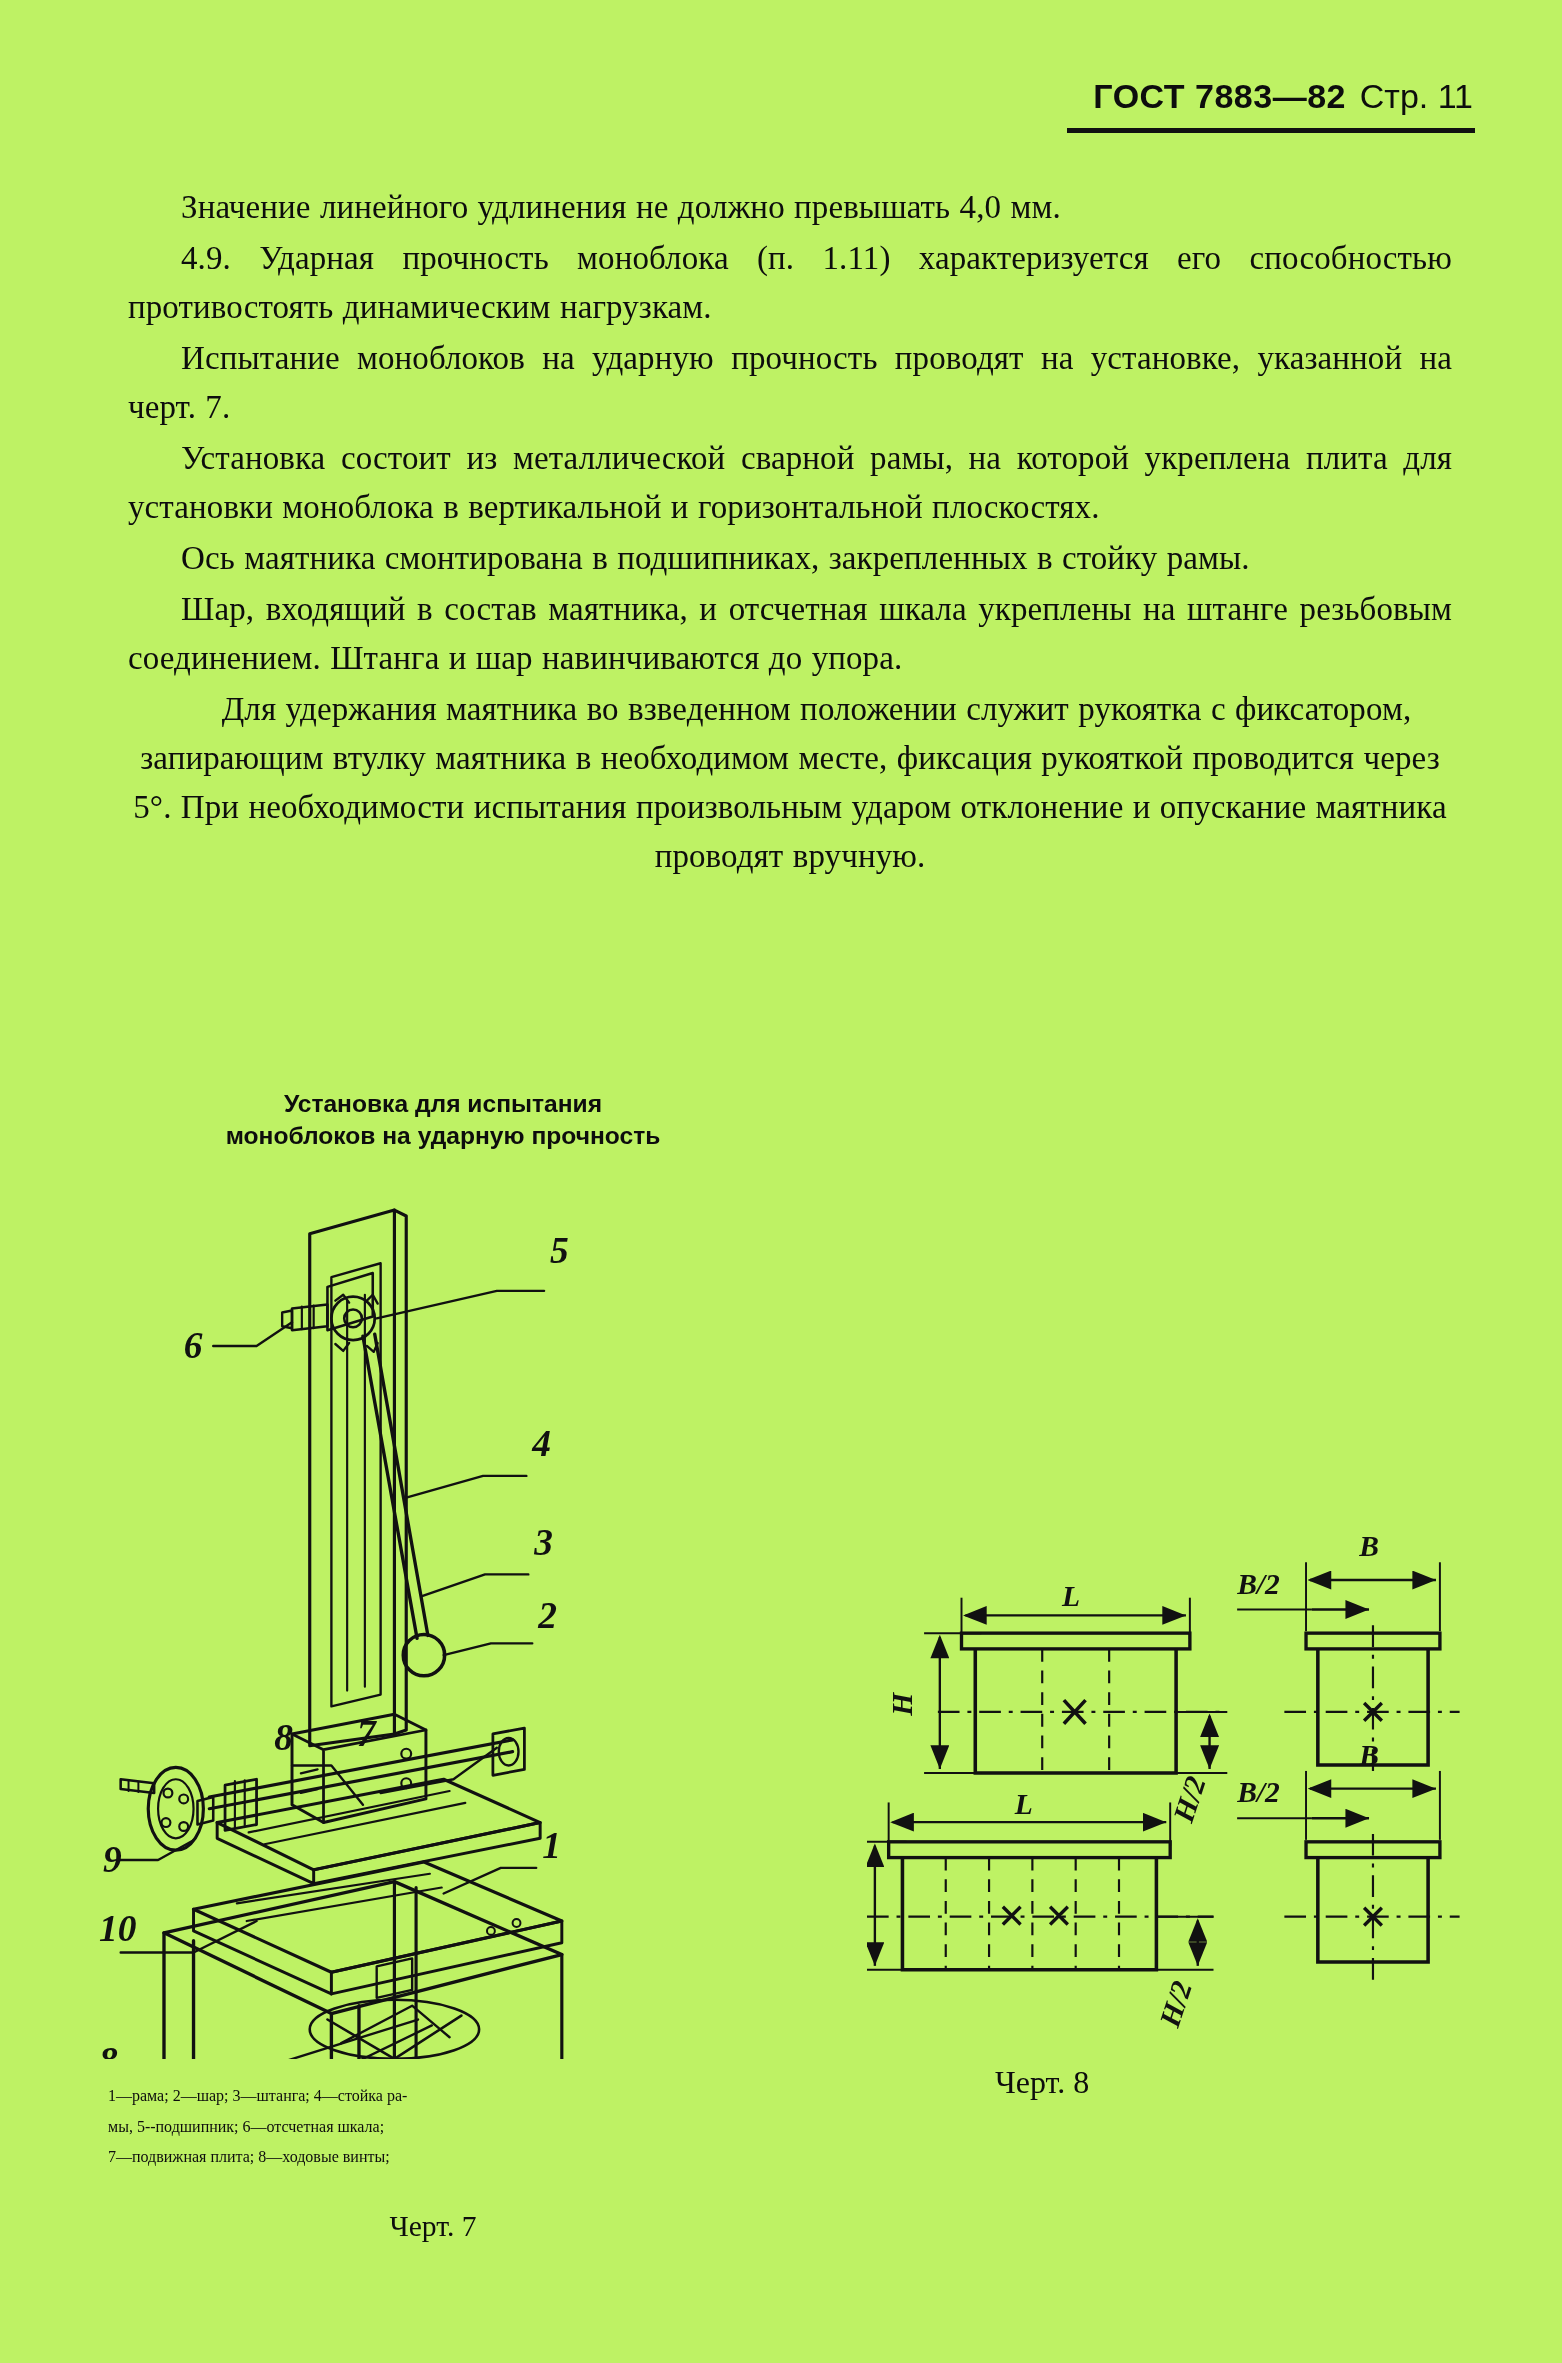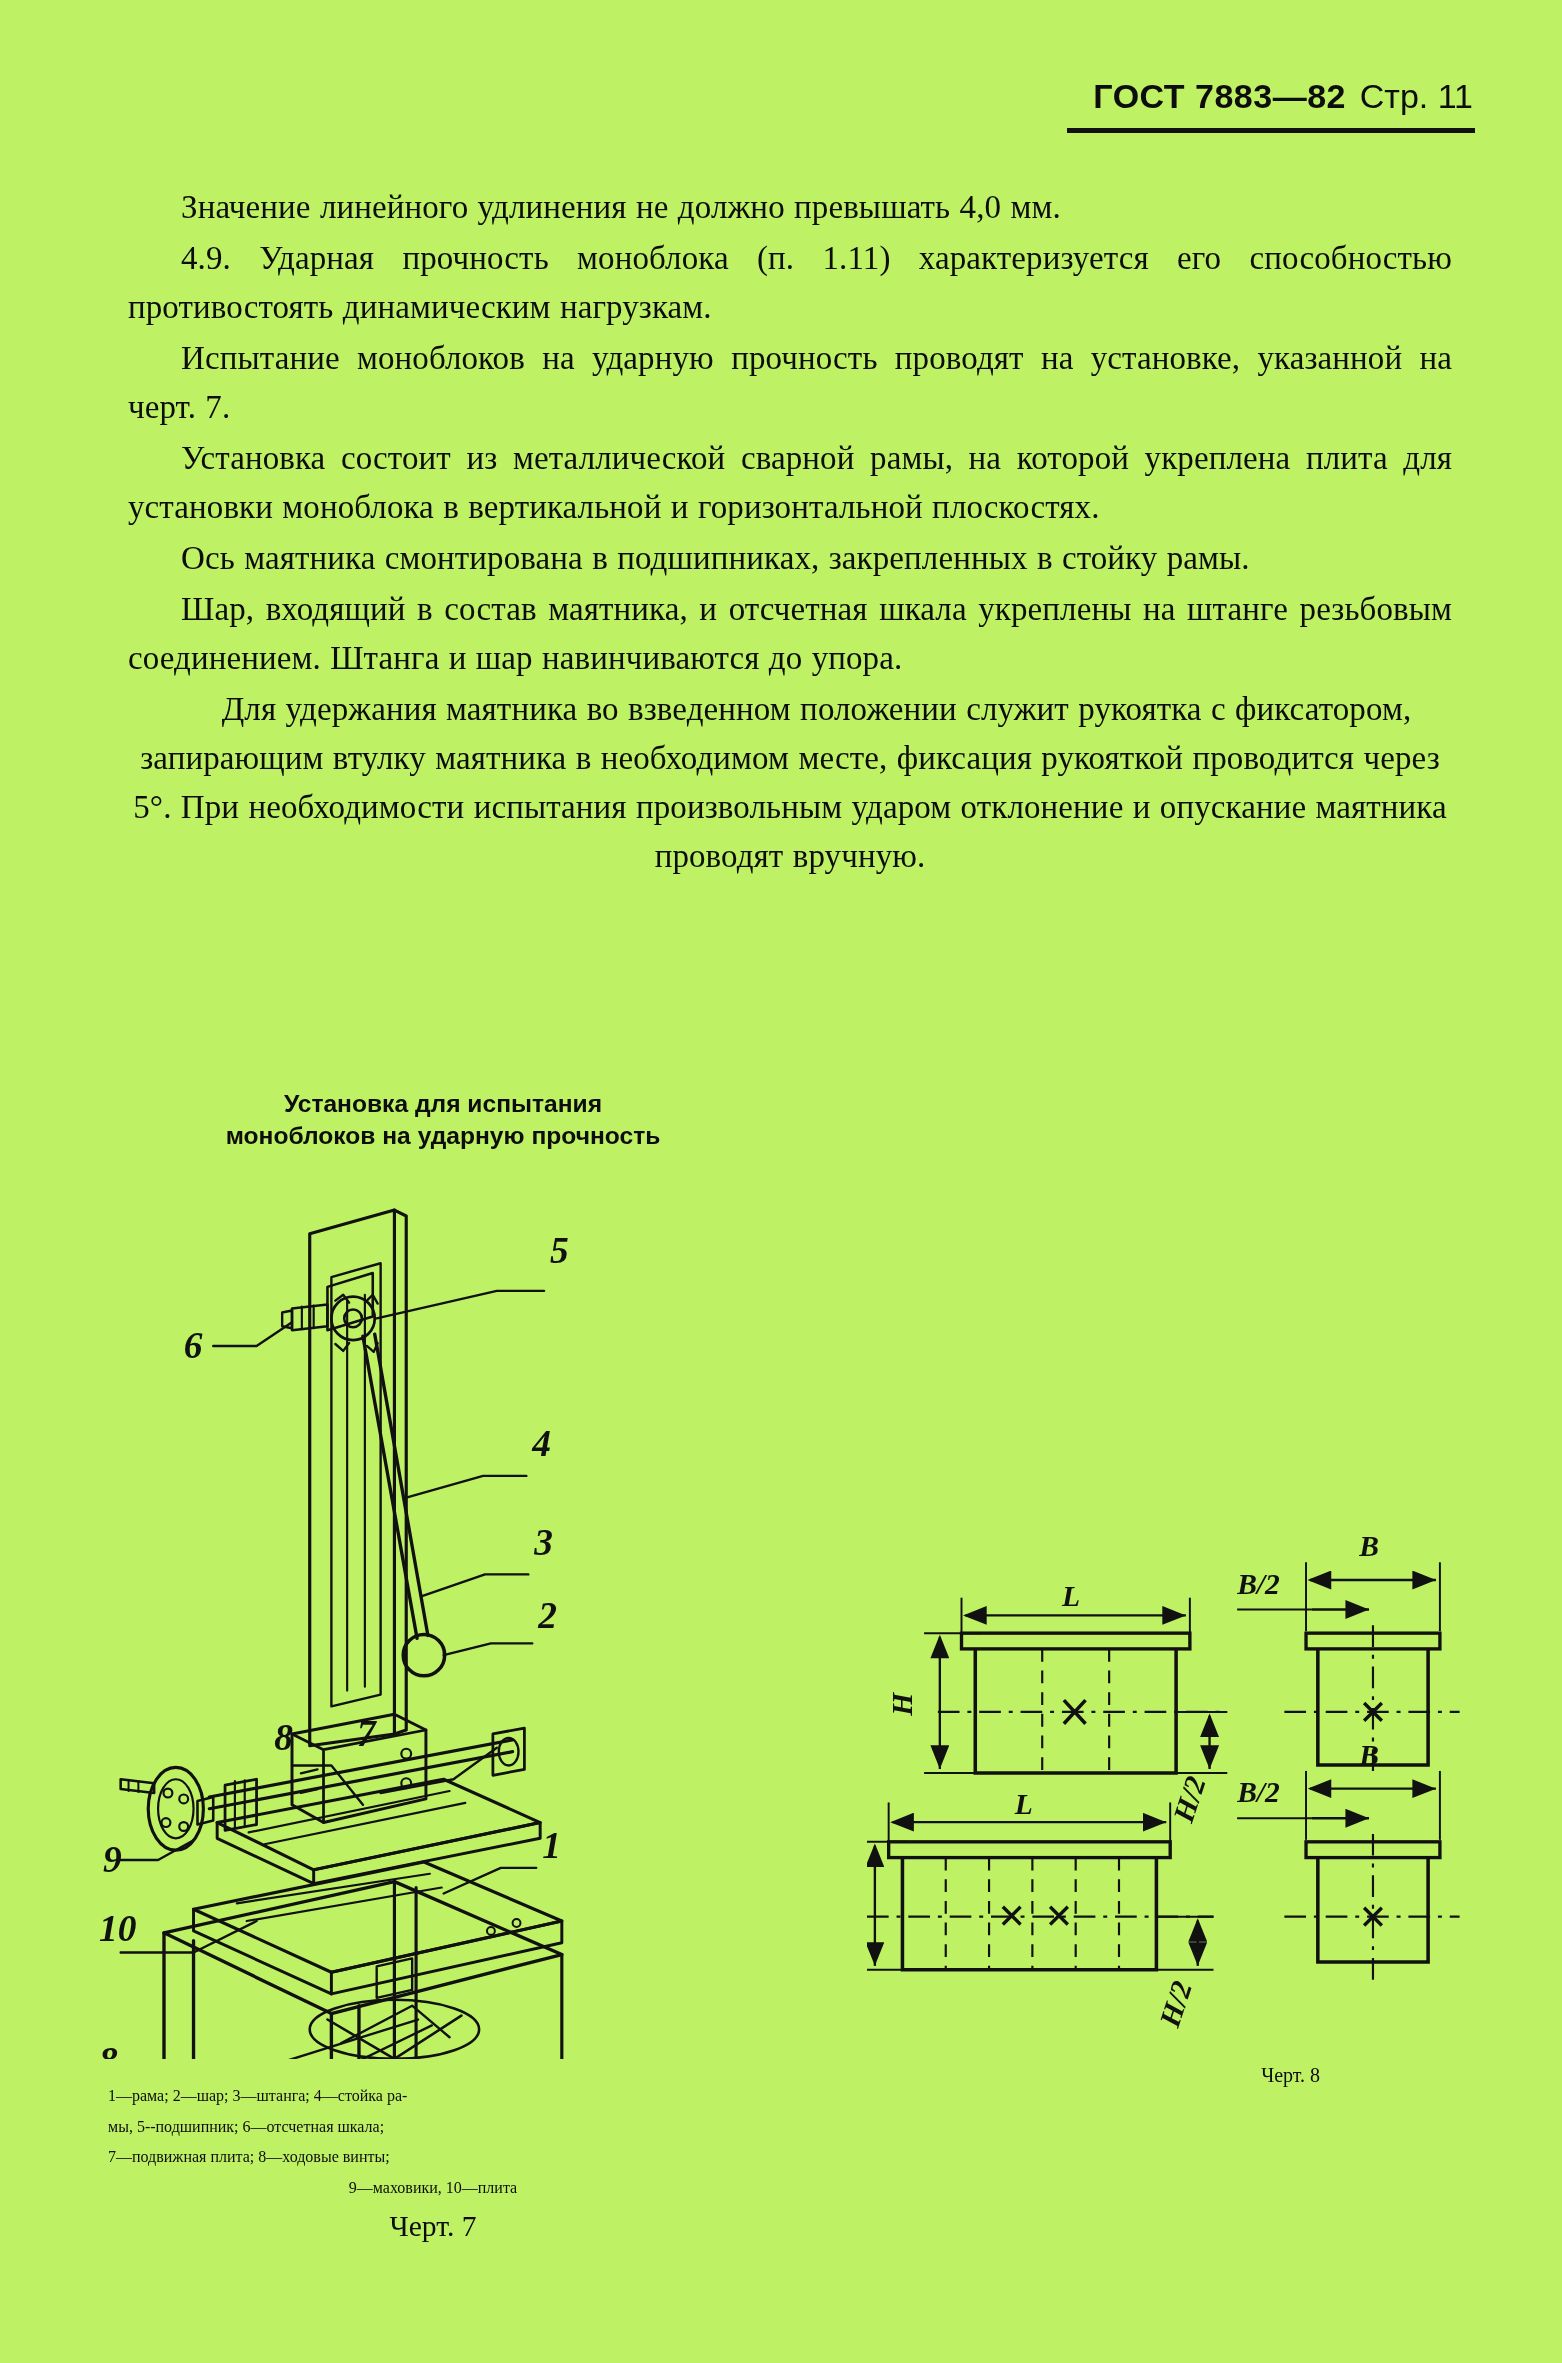--- a/index.html
+++ b/index.html
@@ -118,22 +118,22 @@
     left: 108px;
     width: 650px;
     text-align: center;
     font-size: 29.6px;
   }
   .cap8 {
     position: absolute;
     top: 2064px;
     left: 995px;
     width: 325px;
-    text-align: right;
-    font-size: 20px;
+    text-align: left;
+    font-size: 32px;
   }
 
   
   .cal { font-family: "Liberation Serif", serif; font-style: italic; font-weight: bold; font-size: 38px; fill: #111; }
   .dim { font-family: "Liberation Serif", serif; font-style: italic; font-weight: bold; font-size: 30px; fill: #111; }
 </style>
 </head>
 <body>
 
 <div class="page">
@@ -413,20 +413,19 @@
         <text class="dim" x="500" y="262">B</text>
         <text class="dim" x="376" y="300">B/2</text>
       </g>
     </svg>
   </div>
 
   <div class="legend">
     <span class="ln">1—рама; 2—шар; 3—штанга; 4—стойка ра-</span>
     <span class="ln">мы, 5--подшипник; 6—отсчетная    шкала;</span>
     <span class="ln">7—подвижная плита; 8—ходовые    винты;</span>
-    <span class="ln center">9—маховики, 10—плита</span>
   </div>
 
   <div class="cap7">Черт. 7</div>
   <div class="cap8">Черт. 8</div>
 
 </div>
 
 
 </body></html>

